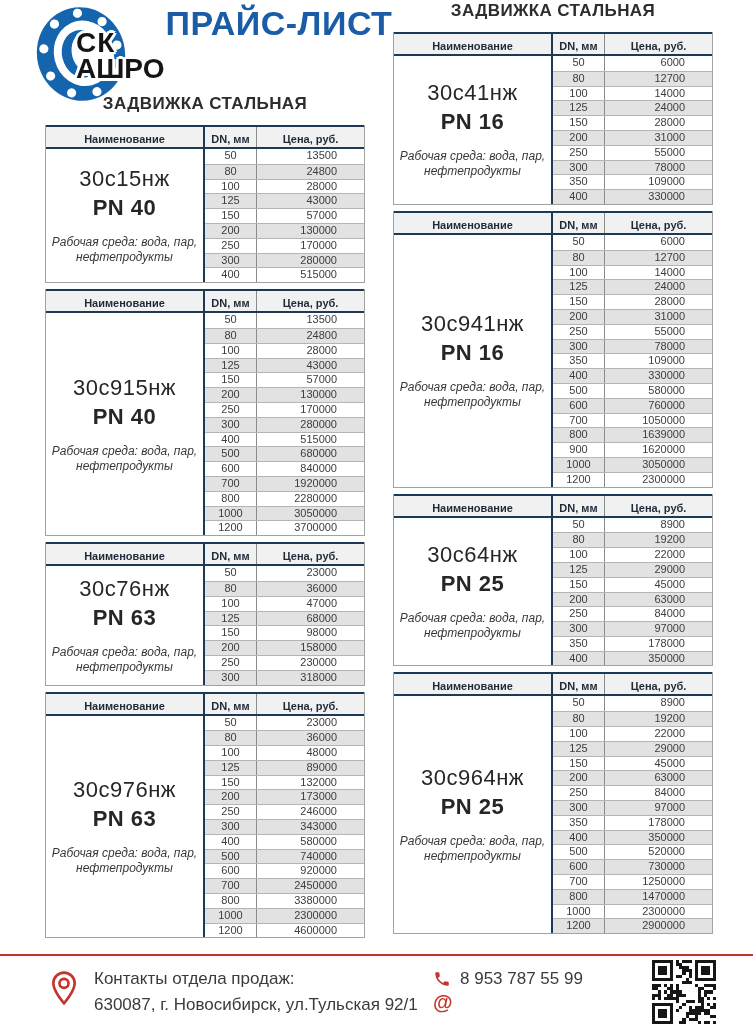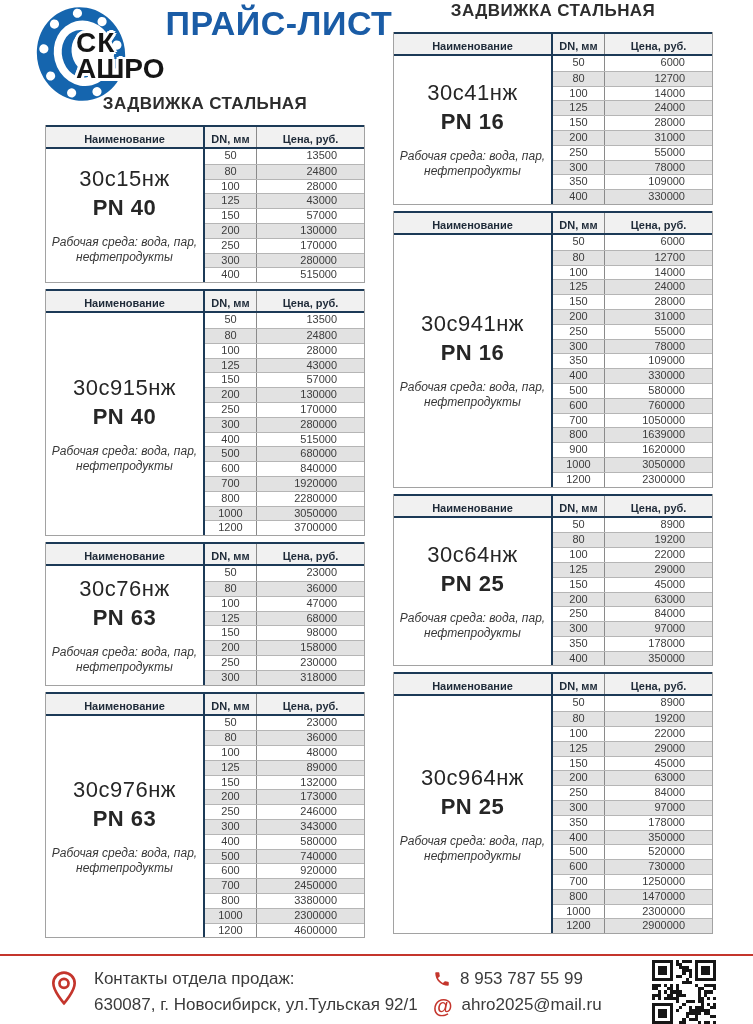--- a/index.html
+++ b/index.html
@@ -651,21 +651,20 @@
     </div>
     <div class="contact-block">
       <div class="contact-row">
         <svg width="18" height="18" viewBox="0 0 24 24">
           <path fill="#c4352c" d="M6.62 10.79c1.44 2.83 3.76 5.14 6.59 6.59l2.2-2.2c.27-.27.67-.36 1.02-.24 1.12.37 2.33.57 3.57.57.55 0 1 .45 1 1V20c0 .55-.45 1-1 1-9.39 0-17-7.61-17-17 0-.55.45-1 1-1h3.5c.55 0 1 .45 1 1 0 1.25.2 2.45.57 3.57.11.35.03.74-.25 1.02l-2.2 2.2z"></path>
         </svg>
         <span>8 953 787 55 99</span>
       </div>
       <div class="contact-row">
         <span class="at-glyph">@</span>
-        <span>ahro2025@mail.ru</span>
       </div>
     </div>
     <div class="qr" id="qr">
         <div class="m" style="grid-area: 1 / 1;"></div>
         <div class="m" style="grid-area: 1 / 2;"></div>
         <div class="m" style="grid-area: 1 / 3;"></div>
         <div class="m" style="grid-area: 1 / 4;"></div>
         <div class="m" style="grid-area: 1 / 5;"></div>
         <div class="m" style="grid-area: 1 / 6;"></div>
         <div class="m" style="grid-area: 1 / 7;"></div>

